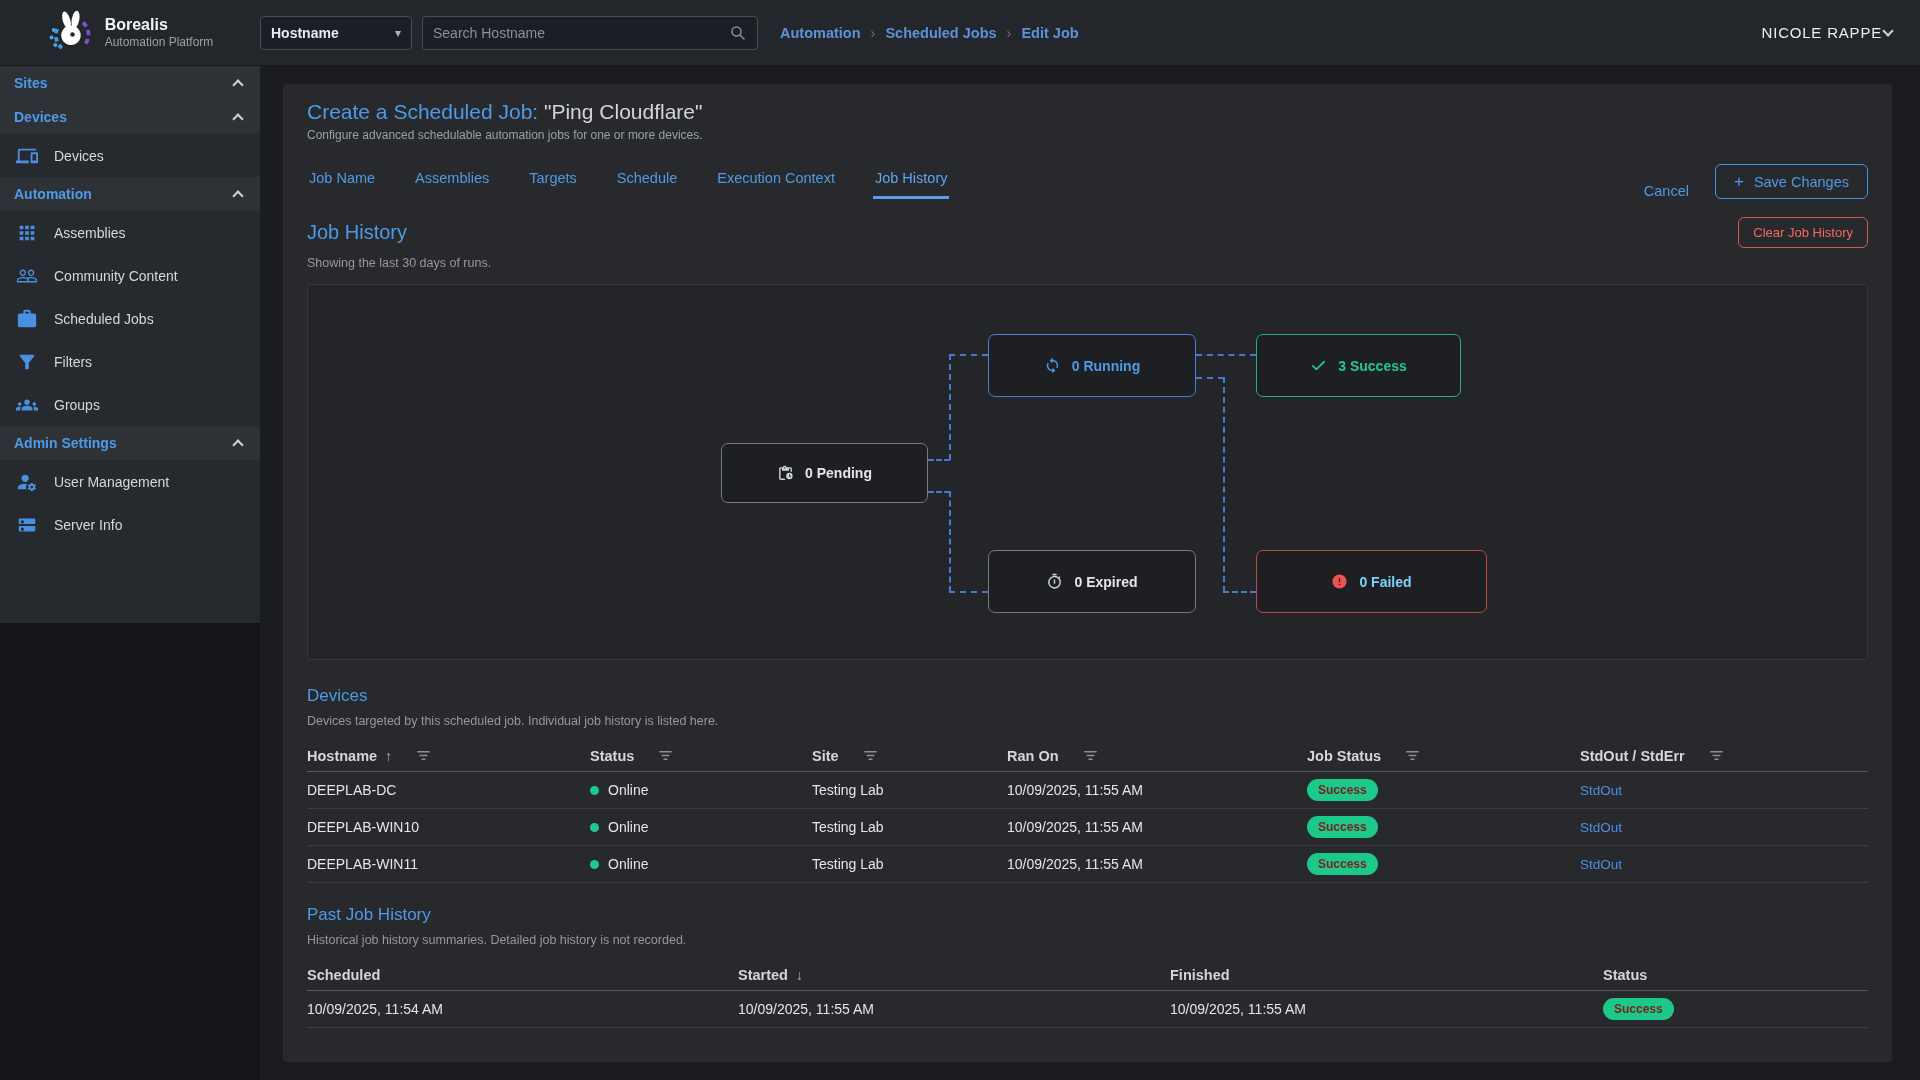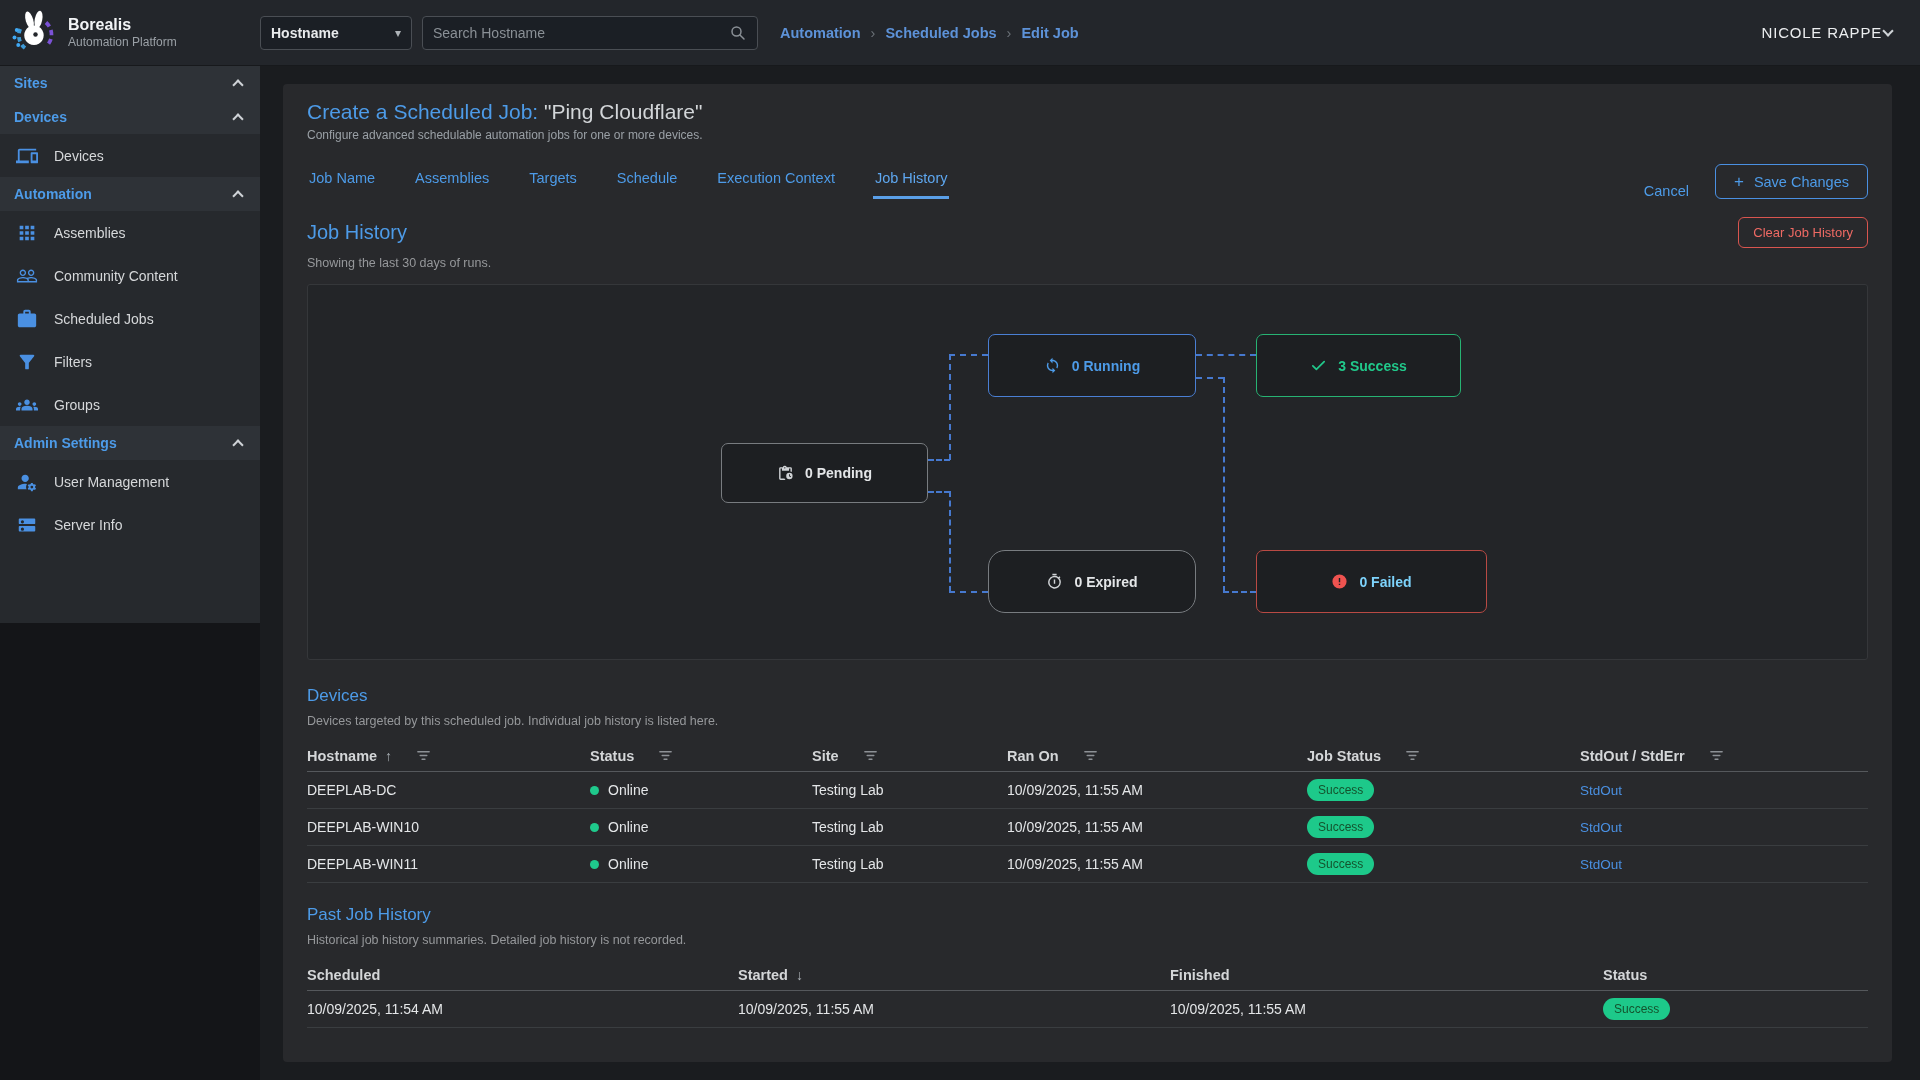--- a/index.html
+++ b/index.html
@@ -3,21 +3,21 @@
 <meta charset="utf-8">
 <style>
   * { margin:0; padding:0; box-sizing:border-box; }
   html,body { width:1920px; height:1080px; }
   body { font-family:"Liberation Sans", sans-serif; background:#141518; overflow:hidden; }
   .screen { position:relative; width:1920px; height:1080px; }
 
   
   .topbar { position:absolute; left:0; top:0; width:1920px; height:66px; background:#23262b;
             display:flex; align-items:center; border-bottom:1px solid #17191c; z-index:5; }
-  .logo-block { width:260px; display:flex; align-items:center; padding-left:10px; gap:10px; flex-shrink:0; }
+  .logo-block { width:260px; display:flex; align-items:center; gap:10px; flex-shrink:0;justify-content:center; }
   .brand-name { color:#f2f4f6; font-size:16px; font-weight:bold; line-height:1.15; }
   .brand-sub { color:#9aa0a6; font-size:12px; }
   .hostname-select { width:152px; height:34px; background:#1b1f25; border:1px solid #4a4e54; border-radius:4px;
                      display:flex; align-items:center; justify-content:space-between; padding:0 10px; cursor:pointer; }
   .hostname-select .val { color:#e8eaec; font-size:14px; font-weight:bold; }
   .caret { color:#aeb3b8; font-size:12px; }
   .search-box { width:336px; height:34px; margin-left:10px; background:#1b1f25; border:1px solid #4a4e54; border-radius:4px;
                 display:flex; align-items:center; padding:10px 10px; }
   .search-box input { flex:1; background:transparent; border:none; outline:none; color:#d7dadd; font-size:14px;
                       font-family:"Liberation Sans", sans-serif; }
@@ -68,41 +68,41 @@
   .muted { color:#96989b; font-size:12.5px; margin-top:8px; }
 
   
   .flow-panel { position:relative; margin-top:14px; height:376px; background:#232528; border:1px solid #35373a; border-radius:3px; }
   .fbox { position:absolute; display:flex; align-items:center; justify-content:center; gap:11px;
           background:#1d1f22; border:1px solid #787c80; border-radius:7px; font-size:14px; font-weight:bold; color:#e4e6e8; }
   .fbox svg { width:17px; height:17px; display:block; }
   .fbox.pending { left:413px; top:158px; width:207px; height:60px; }
   .fbox.running { left:680px; top:49px;  width:208px; height:63px; border-color:#4a7fd4; color:#4d9be8; }
   .fbox.success { left:948px; top:49px;  width:205px; height:63px; border-color:#27b373; color:#21c98b; }
-  .fbox.expired { left:680px; top:265px; width:208px; height:63px;border-radius:17px; }
+  .fbox.expired { left:680px; top:265px; width:208px; height:63px; }
   .fbox.failed  { left:948px; top:265px; width:231px; height:63px; border-color:#b94a44; color:#7dd3fc; }
   .fbox .ficon { color:#d0d3d6; }
   .fbox.running .ficon { color:#4d9be8; }
   .fbox.success .ficon { color:#21c98b; }
   .fbox.failed .ficon  { color:#ef5350; }
   .conn-h { position:absolute; border-top:2px dashed #4679cf; height:0; }
   .conn-v { position:absolute; border-left:2px dashed #4679cf; width:0; }
 
   
   .h-blue-md { color:#4d9be8; font-size:17px; }
   .dev-grid  { display:grid; grid-template-columns:283px 222px 195px 300px 273px 1fr; align-items:center; }
   .past-grid { display:grid; grid-template-columns:431px 432px 433px 1fr; align-items:center; }
   .thead { height:32px; border-bottom:1px solid #55585c; margin-top:12px; }
   .th { display:flex; align-items:center; gap:8px; color:#d4d6d8; font-size:14.5px; font-weight:bold; }
   .sort { color:#aab0b5; font-size:14px; }
   .fic { width:15px; height:15px; color:#8d9196; margin-left:16px; cursor:pointer; }
   .trow { height:37px; border-bottom:1px solid #3a3d40; color:#e4e6e8; font-size:14px; }
   .td { display:flex; align-items:center; gap:9px; }
   .dot { width:9px; height:9px; border-radius:50%; background:#1fc98c; }
-  .badge { display:inline-block; background:#1dc98a; color:#14532d; font-size:12px; font-weight:normal;
+  .badge { display:inline-block; background:#1dc98a; color:#7f1d1d; font-size:12px; font-weight:bold;
            padding:4px 11px; border-radius:11px; }
   .link { color:#4a90e2; font-size:13.5px; text-decoration:none; cursor:pointer; }
 </style>
 </head>
 <body>
 
 <div class="screen">
 
   <div class="topbar">
     <div class="logo-block">

